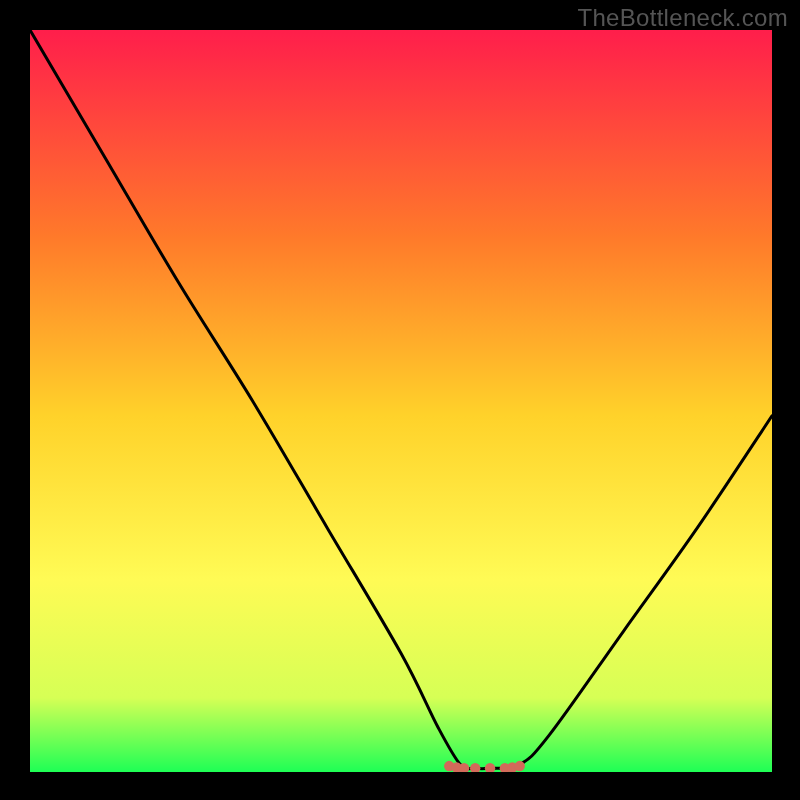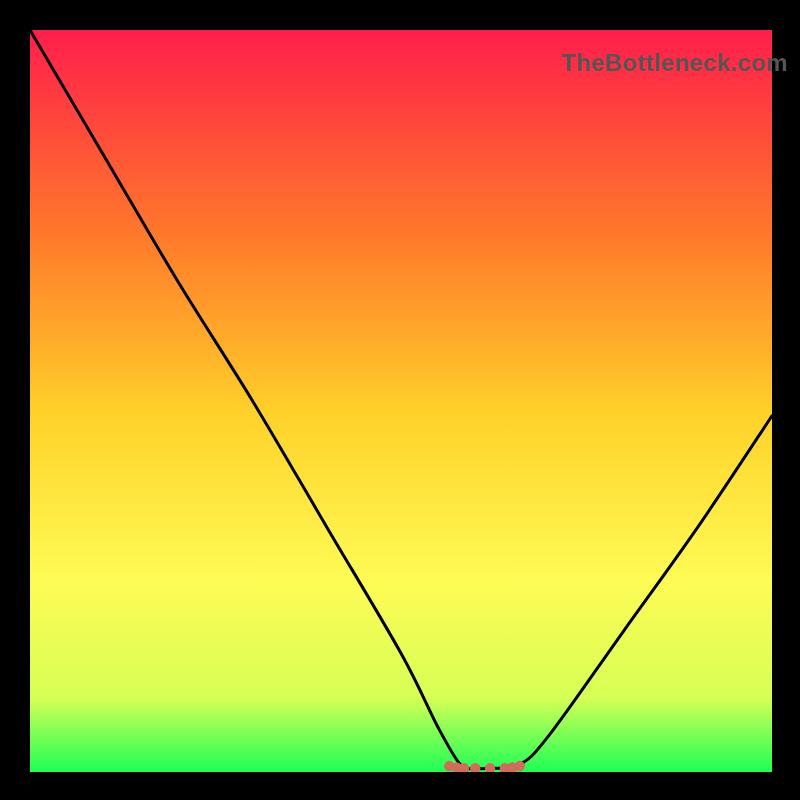--- a/index.html
+++ b/index.html
@@ -16,25 +16,24 @@
     width: 800px;
     height: 800px;
     background: #000;
   }
   .watermark {
     position: absolute;
     top: 4px;
     right: 12px;
     color: #555;
     font-size: 24px;
-    font-weight: 700;
+    font-weight: 400;
     letter-spacing: 0.3px;
     z-index: 5;
     user-select: none;
-    margin-top: 45px;
   }
   .plot-wrap {
     position: absolute;
     left: 30px;
     top: 30px;
     width: 742px;
     height: 742px;
   }
   .plot {
     display: block;

